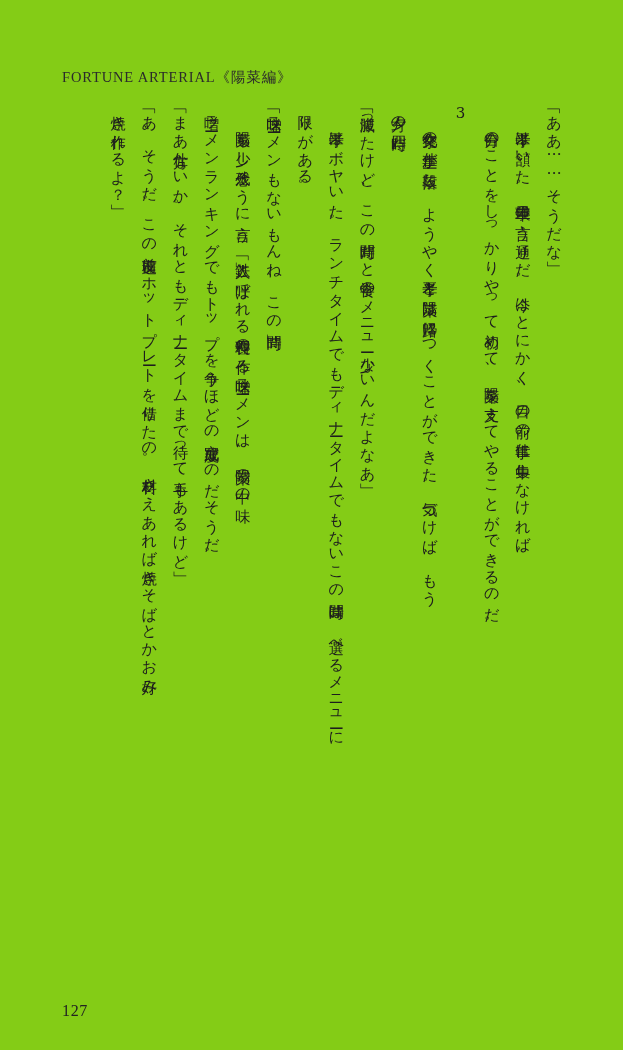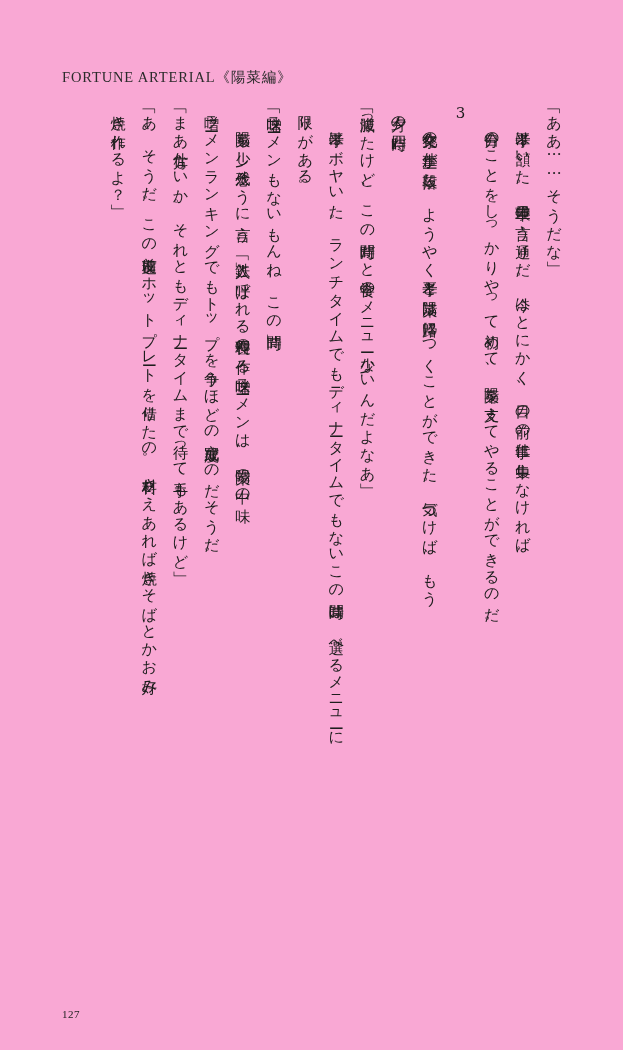--- a/index.html
+++ b/index.html
@@ -11,21 +11,21 @@
     width: 623px;
     height: 1050px;
     font-family: "Liberation Serif", "DejaVu Serif", serif;
     color: #1a1a1a;
     position: relative;
     overflow: hidden;
   }
   .page {
     position: absolute;
     inset: 0;
-    background: #f9a8d4;
+    background: #84cc16;
   }
   
   .running-head {
     position: absolute;
     top: 68px;
     left: 62px;
     font-size: 14.5px;
     letter-spacing: 0.06em;
     color: #2b2b2b;
     white-space: nowrap;
@@ -56,21 +56,21 @@
     text-indent: 0;
     margin: 0;
     padding-top: 2.6em;
     font-size: 15px;
   }
   
   .folio {
     position: absolute;
     left: 62px;
     bottom: 30px;
-    font-size: 11px;
+    font-size: 16px;
     letter-spacing: 0.04em;
     color: #222;
     font-family: "Liberation Serif", "DejaVu Serif", serif;
   }
 </style>
 </head>
 <body>
 
 <div class="page">
 

